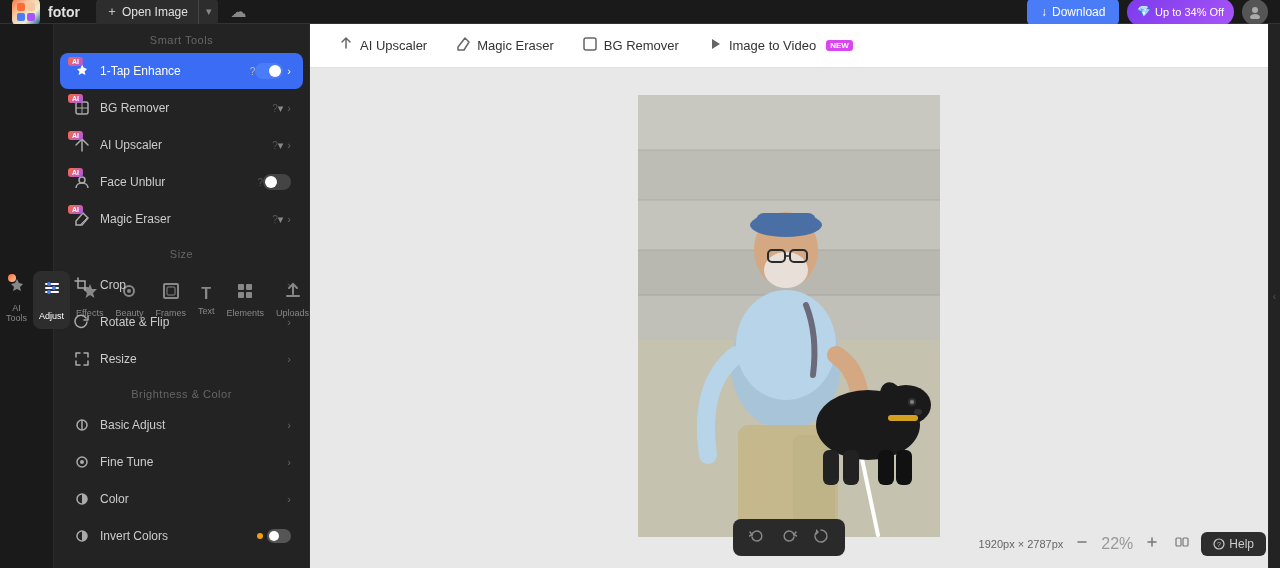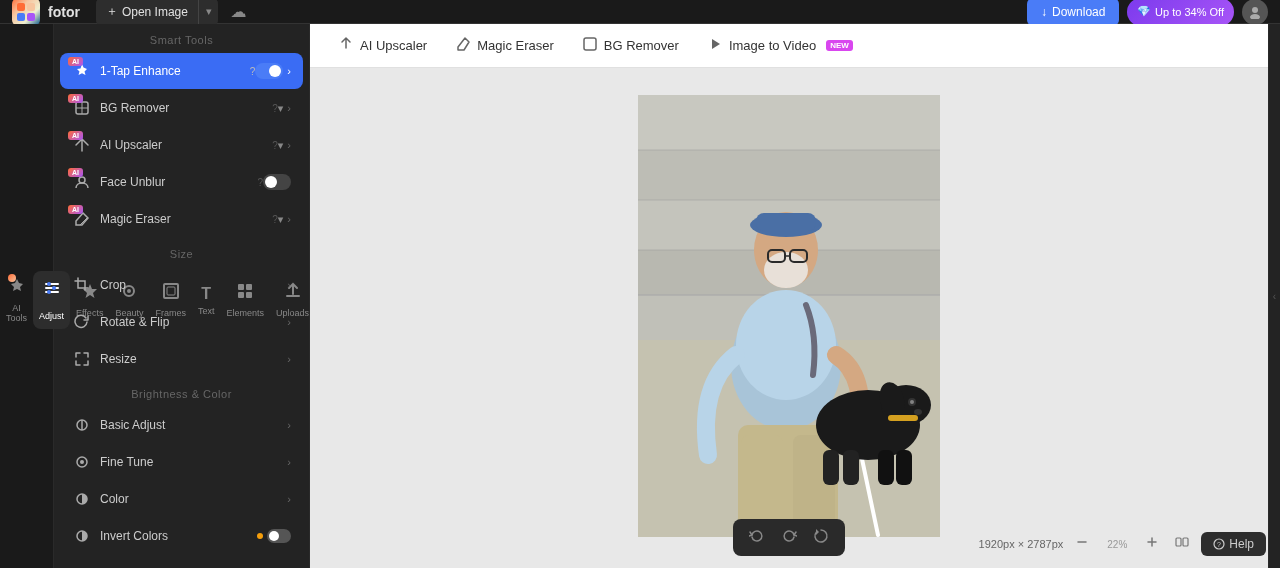--- a/index.html
+++ b/index.html
@@ -65,21 +65,21 @@
     .canvas-area { flex: 1; background: #e8e8e8; display: flex; align-items: center; justify-content: center; position: relative; overflow: hidden; }
 
     
     .bottom-toolbar { position: absolute; bottom: 12px; left: 50%; transform: translateX(-50%); display: flex; align-items: center; background: #2a2a2a; border-radius: 8px; padding: 5px 10px; gap: 4px; }
     .bottom-btn { background: none; border: none; color: #888; cursor: pointer; padding: 4px 6px; border-radius: 4px; font-size: 14px; }
 
     
     .canvas-info { position: absolute; bottom: 12px; right: 2px; display: flex; align-items: center; gap: 8px; }
     .img-dimensions { font-size: 11px; color: #666; }
     .zoom-btn { background: none; border: none; color: #777; cursor: pointer; font-size: 16px; padding: 2px 4px; }
-    .zoom-level { font-size: 10px; color: #999; min-width: 32px; text-align: center; }
+    .zoom-level { font-size: 16px; color: #999; min-width: 32px; text-align: center; }
     .view-btn { background: none; border: none; color: #777; cursor: pointer; font-size: 16px; padding: 2px 4px; }
     .help-btn { background: #2d2d2d; border: none; color: #ccc; cursor: pointer; font-size: 12px; padding: 5px 12px; border-radius: 6px; display: flex; align-items: center; gap: 4px; text-align: right; }
 
     
     .right-handle { width: 12px; background: #232323; display: flex; align-items: center; justify-content: center; cursor: pointer; border-left: 1px solid #2a2a2a; }
     .right-handle-arrow { color: #555; font-size: 10px; }
 
     
     .secondary-toolbar { height: 44px; background: #fff; display: flex; align-items: center; padding: 0 16px; gap: 4px; border-bottom: 1px solid #e0e0e0; flex-shrink: 0; }
     .sec-btn { display: flex; align-items: center; gap: 6px; padding: 6px 12px; border-radius: 6px; cursor: pointer; font-size: 13px; color: #333; border: none; background: none; }

